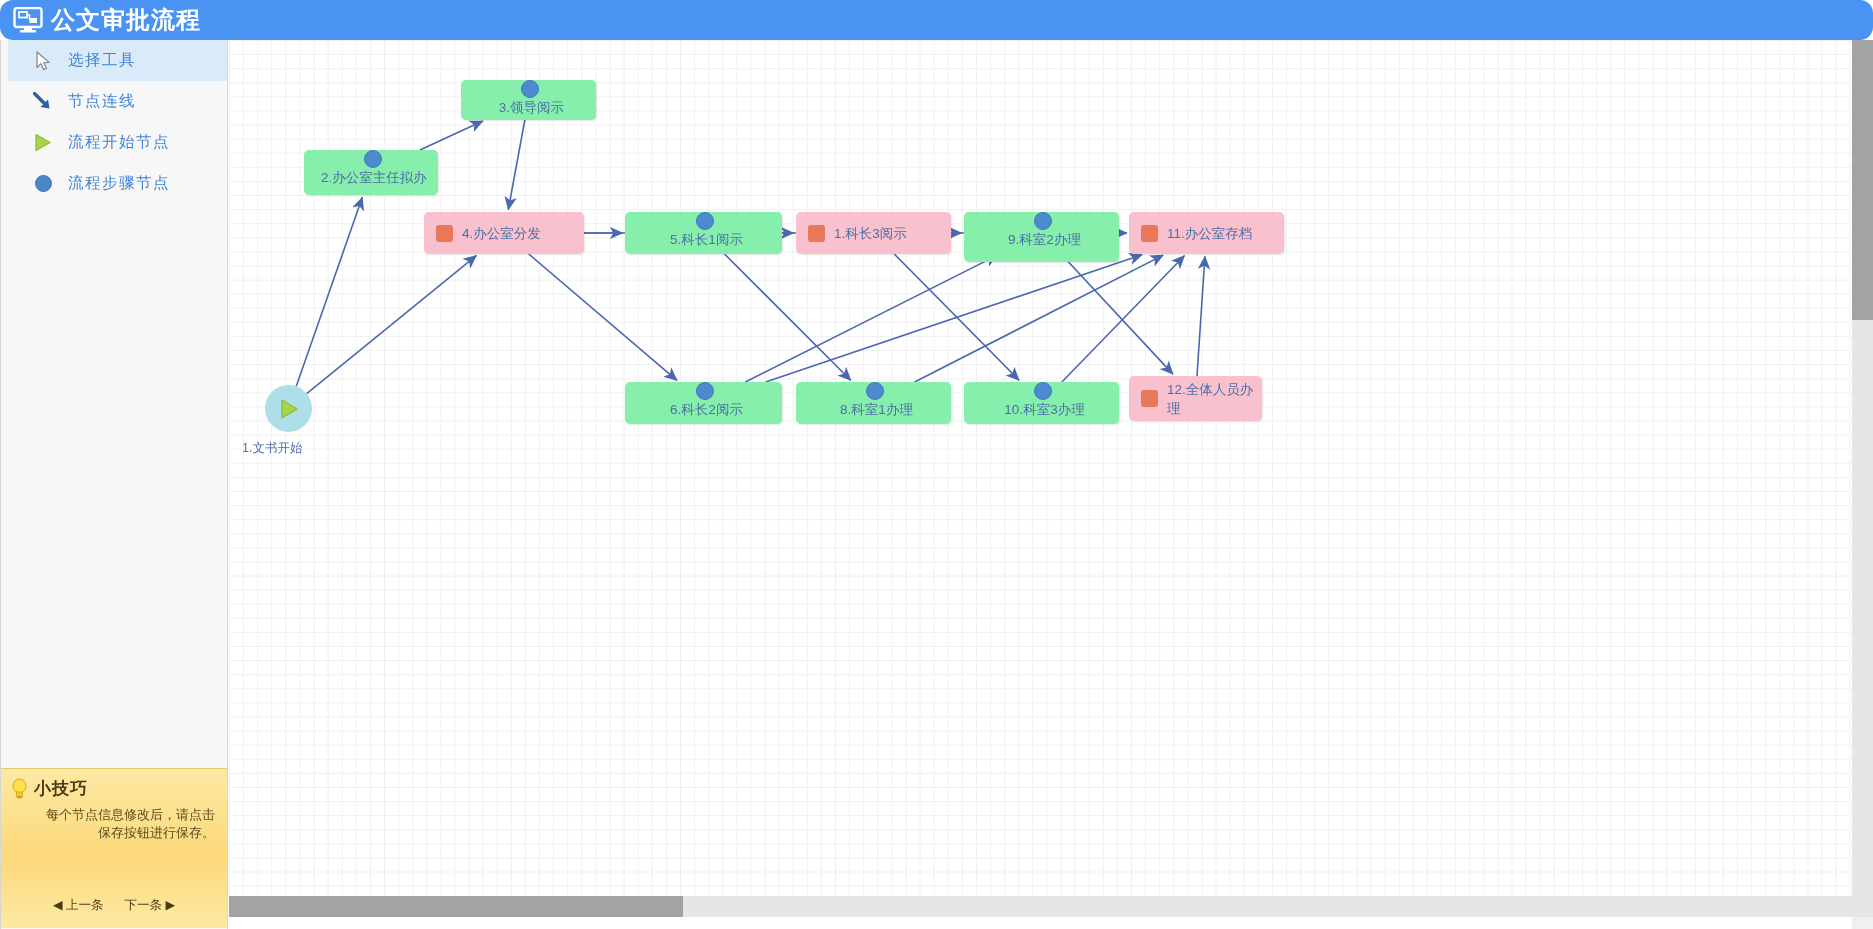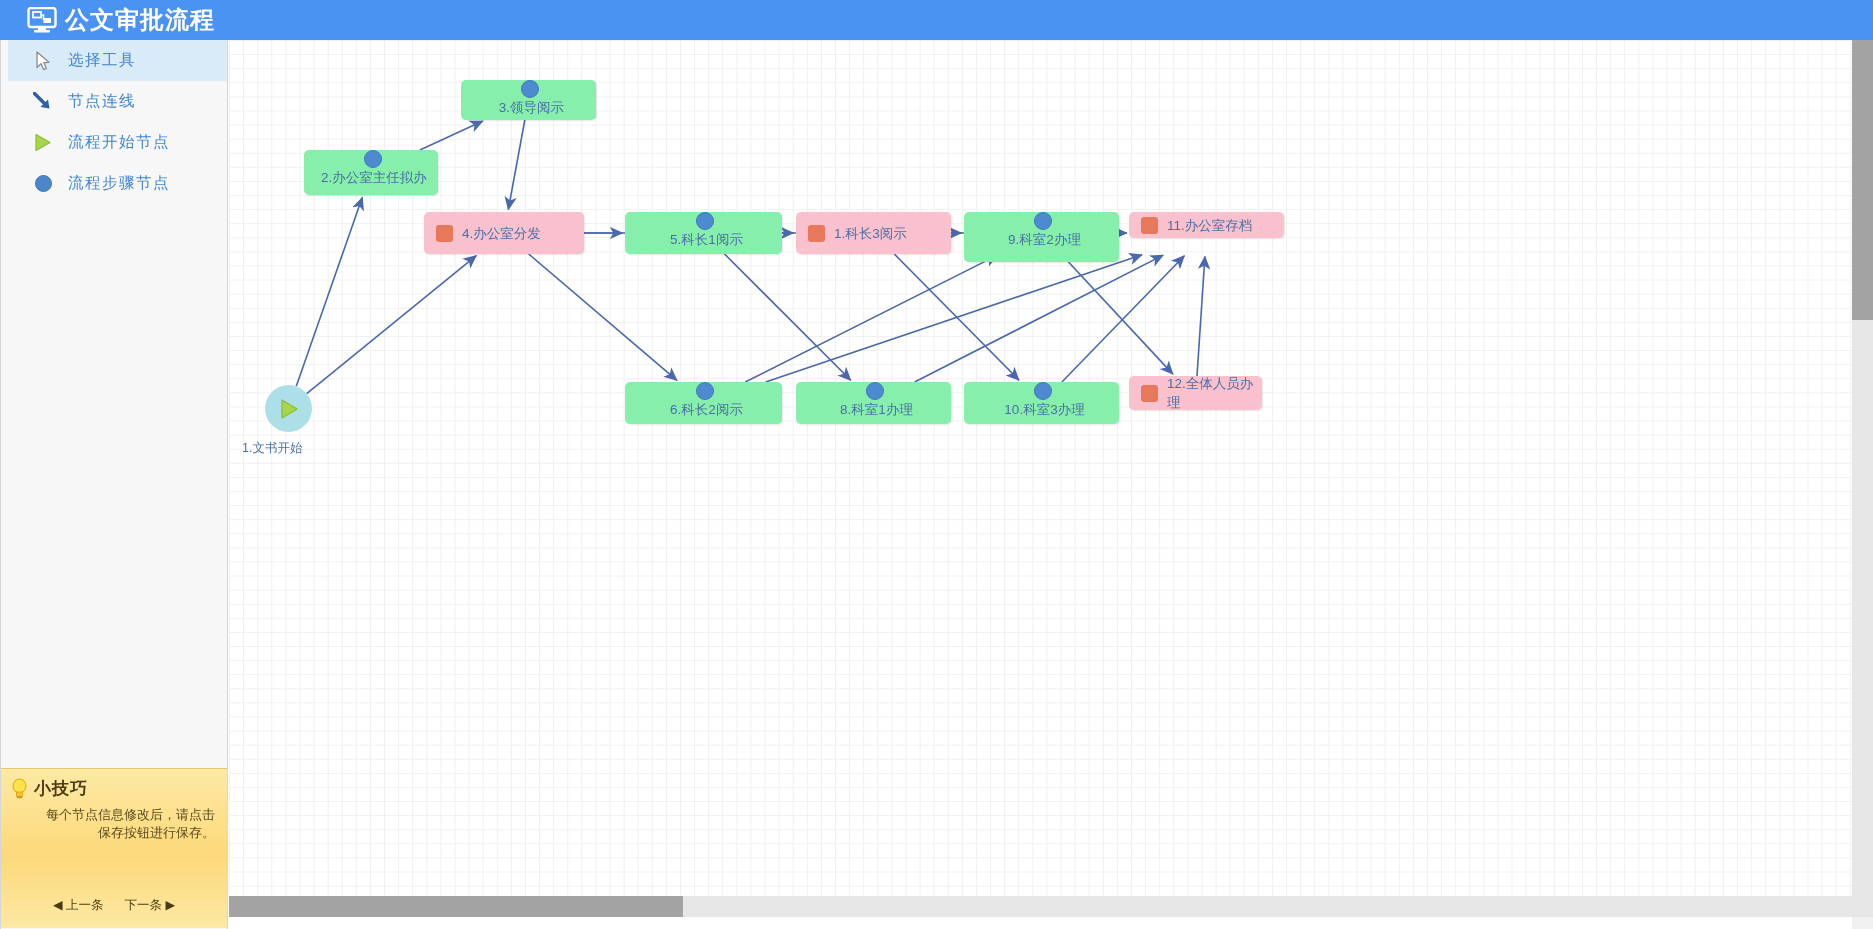--- a/index.html
+++ b/index.html
@@ -9,21 +9,22 @@
     font-family: "Liberation Sans", "DejaVu Sans", sans-serif;
     background: #ffffff;
   }
 
   
   #titlebar {
     position: absolute; left: 0; top: 0;
     width: 1873px; height: 40px;
     background: #4a93f2;
     display: flex; align-items: center;
-    padding-left: 27px;
+    padding-left: 13px;
+    border-radius: 13px;
   }
   #titlebar .ticon { width: 30px; height: 26px; margin-right: 8px; display:block; }
   #titlebar .ttext {
     color: #ffffff; font-size: 24px; font-weight: 700;
     letter-spacing: 1px; line-height: 30px;
   }
 
   
   #sidebar {
     position: absolute; left: 0; top: 40px;
@@ -274,27 +275,27 @@
             <span class="ic-circ"></span>
           </span>
           <span class="nlbl">9.科室2办理</span>
         </div>
         <div class="node blue" style="left: 735px; top: 342px; width: 155px; height: 42px;">
           <span class="nico">
             <span class="ic-circ"></span>
           </span>
           <span class="nlbl">10.科室3办理</span>
         </div>
-        <div class="node pink" style="left: 900px; top: 172px; width: 155px; height: 26px;">
+        <div class="node pink" style="left: 900px; top: 172px; width: 155px; height: 42px;">
           <span class="nico">
             <span class="ic-sq"></span>
           </span>
           <span class="nlbl">11.办公室存档</span>
         </div>
-        <div class="node pink" style="left: 900px; top: 336px; width: 133px; height: 34px;">
+        <div class="node pink" style="left: 900px; top: 336px; width: 133px; height: 45px;">
           <span class="nico">
             <span class="ic-sq"></span>
           </span>
           <span class="nlbl">12.全体人员办理</span>
         </div>
       </div>
   </div>
 </div>
 
 <div id="hscroll">

